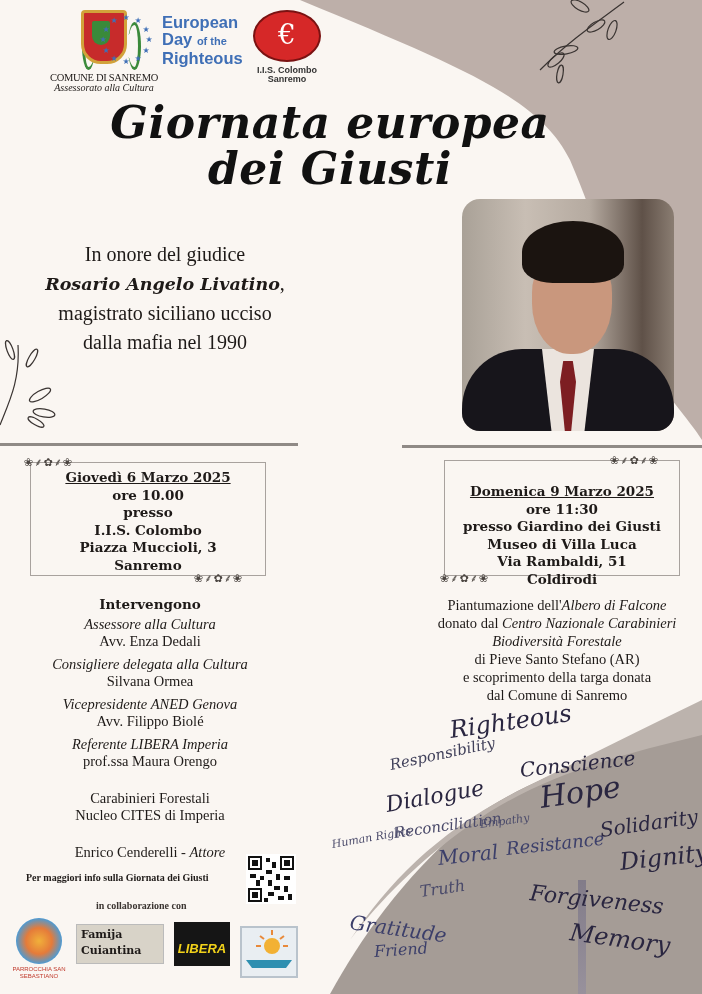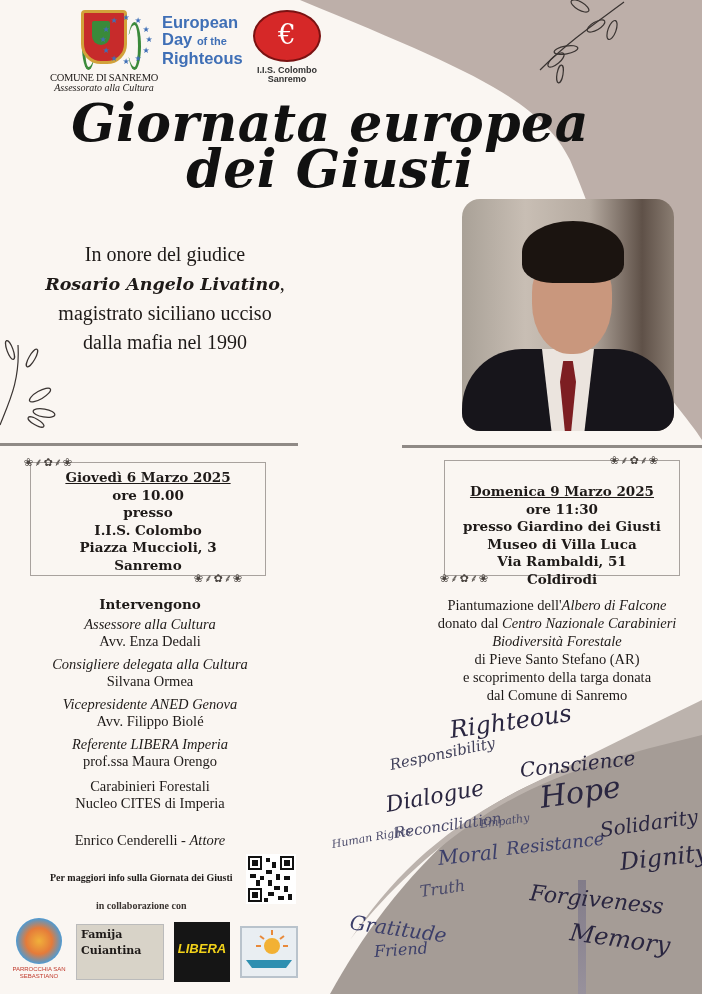--- a/index.html
+++ b/index.html
@@ -17,21 +17,21 @@
   .comune-t1 { font-size:10.5px; letter-spacing:-0.3px; margin-top:8px; line-height:11px; }
   .comune-t2 { font-size:10px; font-style:italic; line-height:10px; }
   .stars { left:100px; top:12px; width:52px; height:52px; }
   .eudr { left:162px; top:14px; color:#3f6fb6; font-family:"Liberation Sans", sans-serif; font-weight:bold; font-size:16.5px; line-height:17px; }
   .eudr small { font-size:11px; }
   .logo-colombo { left:250px; top:10px; width:74px; text-align:center; }
   .colombo-oval { width:64px; height:48px; margin:0 auto; border-radius:50%; background:#d62828; border:2px solid #7a1212; color:#fff; font-size:28px; line-height:46px; font-family:"DejaVu Serif", serif; }
   .colombo-t { font-family:"Liberation Sans", sans-serif; font-weight:bold; font-size:9px; line-height:9px; margin-top:4px; color:#333; }
 
   
-  .title { left:40px; top:100px; width:580px; text-align:center; font-family:"DejaVu Serif", serif; font-weight:bold; font-style:italic; font-size:52px; line-height:46px; letter-spacing:0.5px; color:#111; }
+  .title { left:40px; top:100px; width:580px; text-align:center; font-family:"DejaVu Serif", serif; font-weight:bold; font-style:italic; font-size:44px; line-height:46px; letter-spacing:0.5px; color:#111; }
 
   
   .honor { left:20px; top:240px; width:290px; text-align:center; font-size:20px; line-height:29px; }
   .honor .name { font-family:"DejaVu Serif", serif; font-weight:bold; font-style:italic; font-size:17.5px; }
 
   
   .photo { left:462px; top:199px; width:212px; height:232px; border-radius:18px; overflow:hidden; background:linear-gradient(90deg,#a9a197 0%,#c8beb4 30%,#b5aaa0 60%,#5f5148 85%,#8a7d72 100%); }
   .face { position:absolute; left:70px; top:50px; width:80px; height:105px; border-radius:42% 42% 48% 48%; background:#c9977d; }
   .hair { position:absolute; left:60px; top:22px; width:102px; height:62px; border-radius:50% 50% 30% 30%; background:#1b1410; }
   .suit { position:absolute; left:0; top:150px; width:212px; height:90px; background:#17151b; border-radius:60px 60px 0 0; }
@@ -54,29 +54,29 @@
 
   
   .plant { left:412px; top:596px; width:290px; text-align:center; font-size:14.5px; line-height:18px; }
   .plant i { font-style:italic; }
 
   
   .tree { left:330px; top:710px; width:370px; height:284px; }
   .tw { position:absolute; font-family:"DejaVu Serif", serif; font-style:italic; color:#2a2640; transform-origin:left center; }
 
   
-  .info { left:26px; top:872px; font-size:10px; font-weight:bold;margin-left:24px; }
+  .info { left:26px; top:872px; font-size:10px; font-weight:bold; }
   .qr { left:246px; top:854px; width:50px; height:50px; background:#fff; }
   .collab { left:96px; top:900px; font-size:10px; font-weight:bold; color:#3a3430; }
   .plogo { position:absolute; }
   .p1 { left:12px; top:918px; width:54px; text-align:center; }
   .p1 .circ { width:46px; height:46px; margin:0 auto; border-radius:50%; background:radial-gradient(circle,#f0b03a 0%,#e57b3a 40%,#4f9ad1 70%,#2f6fb2 100%); }
   .p1 .lbl { color:#c0392b; font-family:"Liberation Sans", sans-serif; font-size:6px; line-height:7px; margin-top:2px; }
-  .p2 { left:76px; top:924px; width:88px; height:56px; background:#d8d3c8; border:1px solid #bbb; font-family:"DejaVu Serif", serif; font-weight:bold; font-size:11px; line-height:16px; padding:2px 4px; box-sizing:border-box; }
-  .p3 { left:174px; top:922px; width:56px; height:60px; background:#151515; color:#f2d21a; font-family:"Liberation Sans", sans-serif; font-weight:bold; font-style:italic; font-size:13px; text-align:center; line-height:54px; }
+  .p2 { left:76px; top:924px; width:88px; height:40px; background:#d8d3c8; border:1px solid #bbb; font-family:"DejaVu Serif", serif; font-weight:bold; font-size:11px; line-height:16px; padding:2px 4px; box-sizing:border-box; }
+  .p3 { left:174px; top:922px; width:56px; height:44px; background:#151515; color:#f2d21a; font-family:"Liberation Sans", sans-serif; font-weight:bold; font-style:italic; font-size:13px; text-align:center; line-height:54px; }
   .p4 { left:240px; top:926px; width:58px; height:52px; background:#e9eef2; border:2px solid #b9c3cc; box-sizing:border-box; }
 </style>
 </head>
 <body>
 
 <svg class="bgsvg" viewBox="0 0 702 994">
   <rect x="0" y="0" width="702" height="994" fill="#faf6f2"></rect>
   <path d="M300 0 L702 0 L702 440 C690 420 660 390 640 350 C620 300 600 230 570 160 C540 100 470 70 300 0 Z" fill="#bdafa9"></path>
   <path d="M702 730 L702 994 L330 994 C360 940 400 880 470 820 C540 770 620 750 702 730 Z" fill="#a59c96"></path>
   <path d="M702 700 L702 735 C620 755 540 775 470 825 C420 860 380 900 350 940 C390 880 440 830 520 790 C580 760 640 730 702 700 Z" fill="#bcb3ad"></path>
@@ -195,21 +195,21 @@
     <div>Silvana Ormea</div>
   </div>
   <div class="grp">
     <div class="role">Vicepresidente ANED Genova</div>
     <div>Avv. Filippo Biolé</div>
   </div>
   <div class="grp">
     <div class="role">Referente LIBERA Imperia</div>
     <div>prof.ssa Maura Orengo</div>
   </div>
-  <div class="grp" style="margin-top:8px;">
+  <div class="grp" style="margin-top:20px;">
     <div>Carabinieri Forestali</div>
     <div>Nucleo CITES di Imperia</div>
   </div>
   <div class="grp" style="margin-top:20px;">
     <span>Enrico Cenderelli - </span><span class="role">Attore</span>
   </div>
 </div>
 
 <div class="abs plant">
   <div><span>Piantumazione  dell'</span><i>Albero di Falcone</i></div>

